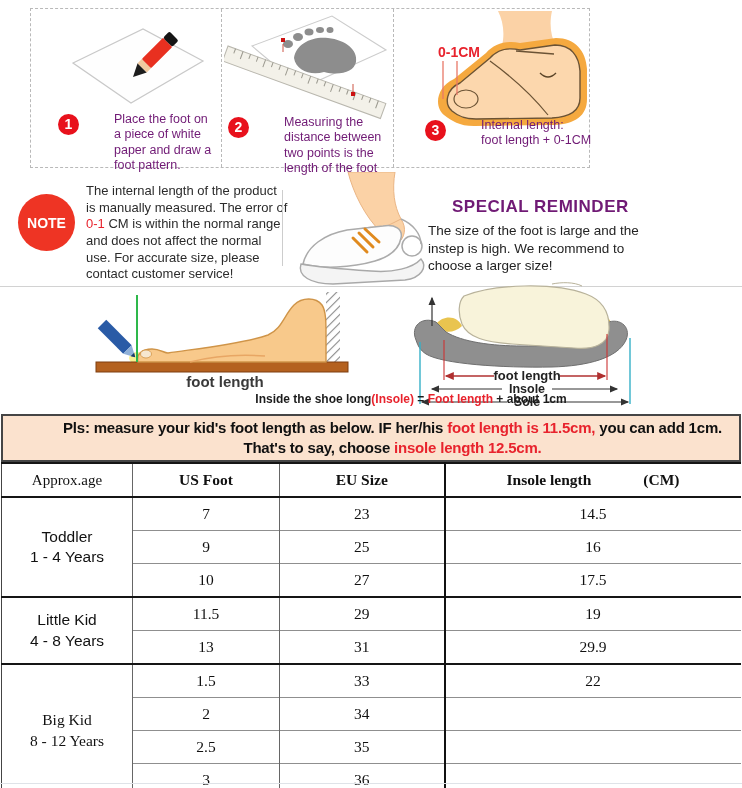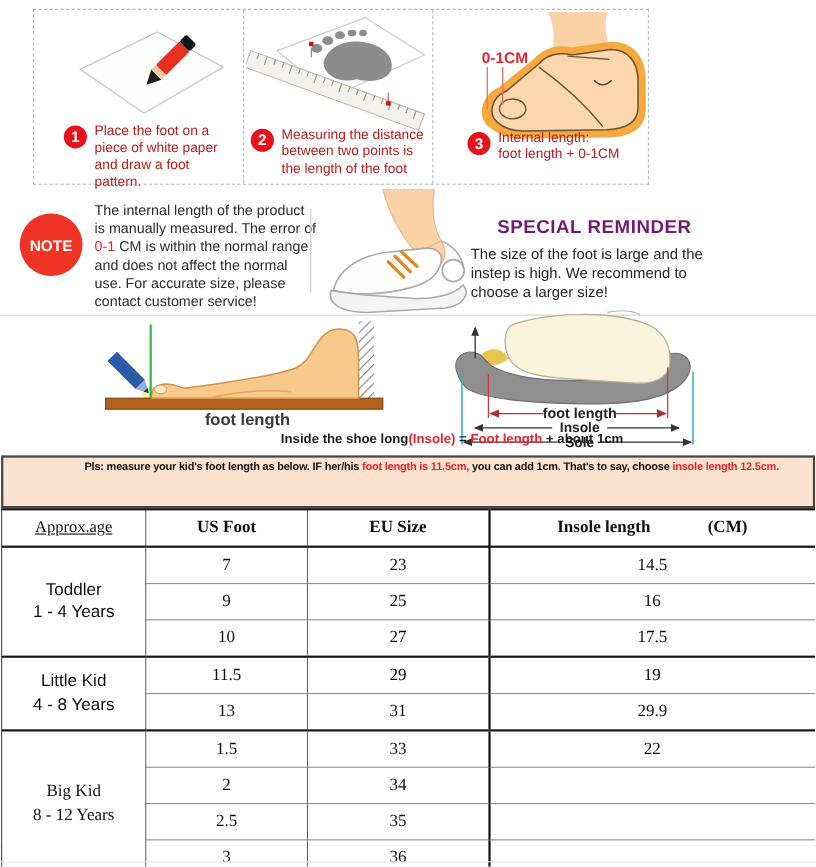--- a/index.html
+++ b/index.html
@@ -6,48 +6,48 @@
   #page{position:relative;width:742px;height:788px;background:#fff;overflow:hidden;
         font-family:"Liberation Sans",sans-serif;color:#222;}
   .abs{position:absolute;}
 
   
   #panels{left:30px;top:8px;width:558px;height:158px;border:1px dashed #b9b9b9;}
   .vdiv{position:absolute;top:0;height:158px;border-left:1px dashed #b9b9b9;}
   .cap{position:absolute;display:flex;gap:7px;align-items:flex-start;}
   .stepnum{flex:0 0 auto;width:21px;height:21px;border-radius:50%;background:#e8111c;color:#fff;
            font-weight:bold;font-size:14px;line-height:21px;text-align:center;margin-top:2px;}
-  .captext{font-size:12.5px;line-height:1.22;color:#b91c1c;}
+  .captext{font-size:12.5px;line-height:1.22;color:#701a75;margin-left:28px;}
 
   
   #note-badge{left:18px;top:194px;width:57px;height:57px;border-radius:50%;background:#ee3424;
               color:#fff;font-weight:bold;font-size:14px;display:flex;align-items:center;justify-content:center;}
   #note-text{left:86px;top:183px;width:202px;font-size:13px;line-height:1.28;color:#2b2b2b;}
   .red{color:#e8232d;}
   #note-divider{left:282px;top:190px;height:76px;border-left:1px solid #cdcdcd;}
   #reminder-title{left:452px;top:197px;font-size:17px;font-weight:bold;color:#701a75;letter-spacing:.5px;}
   #reminder-text{left:428px;top:222px;width:222px;font-size:13.5px;line-height:1.3;color:#232323;}
   #hline{left:0;top:286px;width:742px;border-top:1px solid #d2d2d2;}
 
   
   #foot-caption{left:90px;top:373px;width:270px;text-align:center;font-size:15px;font-weight:bold;color:#3a3a3a;}
   #formula{left:0;top:392px;width:742px;text-align:center;font-size:12px;font-weight:bold;color:#1c1c1c;padding-left:40px;}
 
   
   #banner{left:1px;top:414px;width:736px;height:42px;background:#fbe2ce;border:2px solid #454545;
           text-align:center;padding-top:2px;}
-  #banner .bt{font-size:10px;font-weight:bold;line-height:1.32;color:#101010;letter-spacing:-0.2px;margin-left:43px;}
+  #banner .bt{font-size:15px;font-weight:bold;line-height:1.32;color:#101010;letter-spacing:-0.2px;margin-left:43px;}
 
   
   #size-table{position:absolute;left:1px;top:462px;width:739px;border-collapse:collapse;table-layout:fixed;
               font-family:"Liberation Serif",serif;color:#111;
               border-top:2px solid #151515;border-left:1px solid #444;border-bottom:2px solid #1a1a1a;}
   #size-table td,#size-table th{height:32px;text-align:center;vertical-align:middle;padding:0;font-size:15.5px;font-weight:normal;}
   #size-table tr.head th{border-bottom:2px solid #151515;font-weight:bold;font-size:15.5px;}
-  #size-table tr.head th.h-age{font-weight:normal;font-size:15px;text-decoration:underline;}
+  #size-table tr.head th.h-age{font-weight:normal;font-size:15px;}
   .v1{border-right:1px solid #666;}
   .v2{border-right:2px solid #111;}
   tr.inner td{border-top:1px solid #8f8f8f;}
   tr.gstart td{border-top:2px solid #151515;}
   tr.b td{font-weight:bold;}
   .age-sans{font-family:"Liberation Sans",sans-serif;font-size:15.5px;line-height:1.3;}
   .age-serif{font-family:"Liberation Serif",serif;font-size:15.5px;line-height:1.35;}
   .hdr-flex{display:flex;justify-content:center;gap:52px;}
   #bottom-line{left:0;top:783px;width:742px;border-top:1px solid #dfe3e8;}
 </style>

